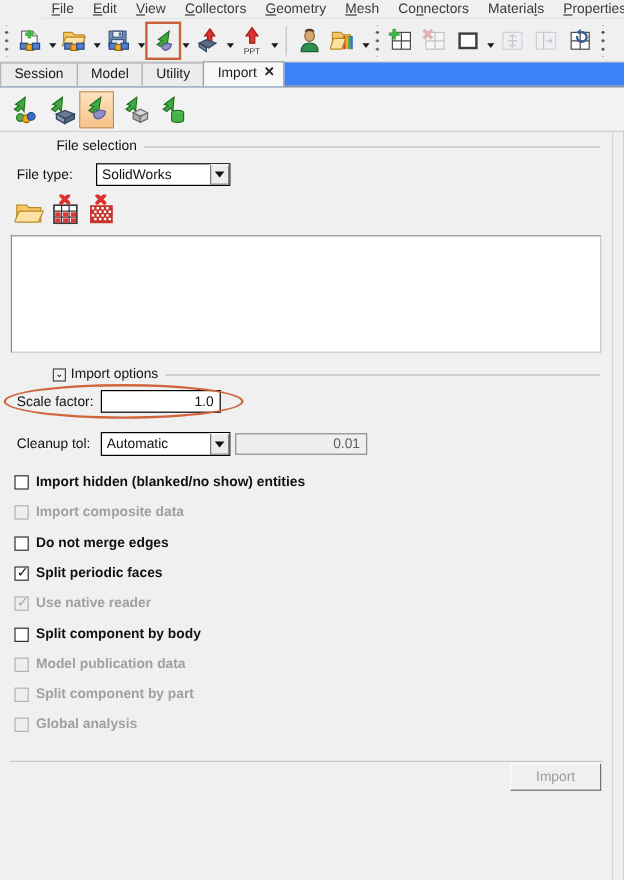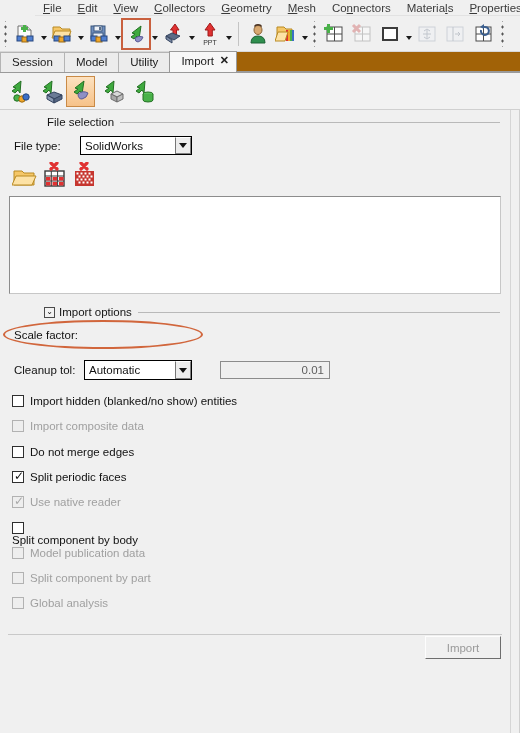--- a/index.html
+++ b/index.html
@@ -51,21 +51,21 @@
   .tb-arrow i {
     display: block; width: 0; height: 0;
     border-left: 3px solid transparent; border-right: 3px solid transparent;
     border-top: 4px solid #1a1a1a;
   }
   .tb-sep { width: 1px; height: 24px; background: #c4c4c4; margin: 0 5px; flex: 0 0 auto; }
 
   
   .tabstrip {
     position: absolute; top: 52px; left: 0; width: 520px; height: 21px;
-    background: #a16207; display: flex; align-items: flex-end;
+    background: #3b82f6; display: flex; align-items: flex-end;
     border-bottom: 1px solid #9a9a9a;
   }
   .tab {
     height: 20px; line-height: 19px; padding: 0 11px; font-size: 11.5px; color: #1a1a1a;
     border: 1px solid #b4b4b4; border-bottom: none; background: #ececec;
     margin-right: -1px; white-space: nowrap; position: relative;
   }
   .tab.active {
     background: #f7f7f7; border-color: #9a9a9a; height: 21px; z-index: 3;
     padding-right: 22px;
@@ -131,31 +131,31 @@
     width: 0; height: 0; border-left: 4px solid transparent;
     border-right: 4px solid transparent; border-top: 5px solid #111;
   }
 
   
   .field {
     position: absolute; background: #fff; border: 1px solid #000;
     font-size: 11.5px; color: #111; display: flex; align-items: center;
     justify-content: flex-end; padding-right: 5px;
   }
-  .field.ro { background: #efefef; color: #5e5e5e; border: 1px solid #8b8b8b; margin-left: 24px; }
+  .field.ro { background: #efefef; color: #5e5e5e; border: 1px solid #8b8b8b; }
 
   
   .listbox {
     position: absolute; background: #fff;
     border-top: 1px solid #8c8c8c; border-left: 1px solid #8c8c8c;
     border-right: 1px solid #c7c7c7; border-bottom: 1px solid #c7c7c7;
   }
 
   
-  .cbrow { position: absolute; display: flex; height: 14px; }
+  .cbrow { position: absolute; display: flex; align-items: center; height: 14px; font-weight: bold; }
   .cbox {
     width: 12px; height: 12px; background: #fff; border: 1px solid #2f2f2f;
     margin-right: 6px; flex: 0 0 auto; position: relative;
   }
   .cbox.dis { background: #eeeeee; border-color: #b2b2b2; }
   .cbox .tick {
     position: absolute; left: 1px; top: -2px; font-size: 12px; line-height: 12px;
     color: #111; font-family: "DejaVu Sans", sans-serif;
   }
   .cbox.dis .tick { color: #a8a8a8; }
@@ -479,20 +479,21 @@
 
       <div class="listbox" style="left:9px; top:86px; width:492px; height:98px;"></div>
 
       <div class="group-title-row" style="left:5px; top:196px; width:495px;">
         <span class="grp-toggle">⌄</span>
         <span class="group-title">Import options</span>
         <span class="group-rule"></span>
       </div>
 
       <div class="lbl" style="left:14px; top:219px;">Scale factor:</div>
+      <div class="field" style="left:84px; top:215px; width:100px; height:19px;">1.0</div>
       <div class="annot" style="left:3px; top:210px; width:200px; height:29px;"></div>
 
       <div class="lbl" style="left:14px; top:254px;">Cleanup tol:</div>
       <div class="combo" style="left:84px; top:250px; width:108px; height:20px;">
         <span class="cv">Automatic</span>
         <span class="cbtn">
             <i></i>
           </span>
       </div>
       <div class="field ro" style="left:196px; top:251px; width:110px; height:18px;">0.01</div>
@@ -514,21 +515,21 @@
             <span class="tick">✓</span>
           </span>
         <span class="cbtext">Split periodic faces</span>
       </div>
       <div class="cbrow" style="left:12px; top:386px;">
         <span class="cbox dis">
             <span class="tick">✓</span>
           </span>
         <span class="cbtext dis">Use native reader</span>
       </div>
-      <div class="cbrow" style="left:12px; top:412px;flex-direction:column;">
+      <div class="cbrow" style="left:12px; top:412px;">
         <span class="cbox"></span>
         <span class="cbtext">Split component by body</span>
       </div>
       <div class="cbrow" style="left:12px; top:437px;">
         <span class="cbox dis"></span>
         <span class="cbtext dis">Model publication data</span>
       </div>
       <div class="cbrow" style="left:12px; top:462px;">
         <span class="cbox dis"></span>
         <span class="cbtext dis">Split component by part</span>

